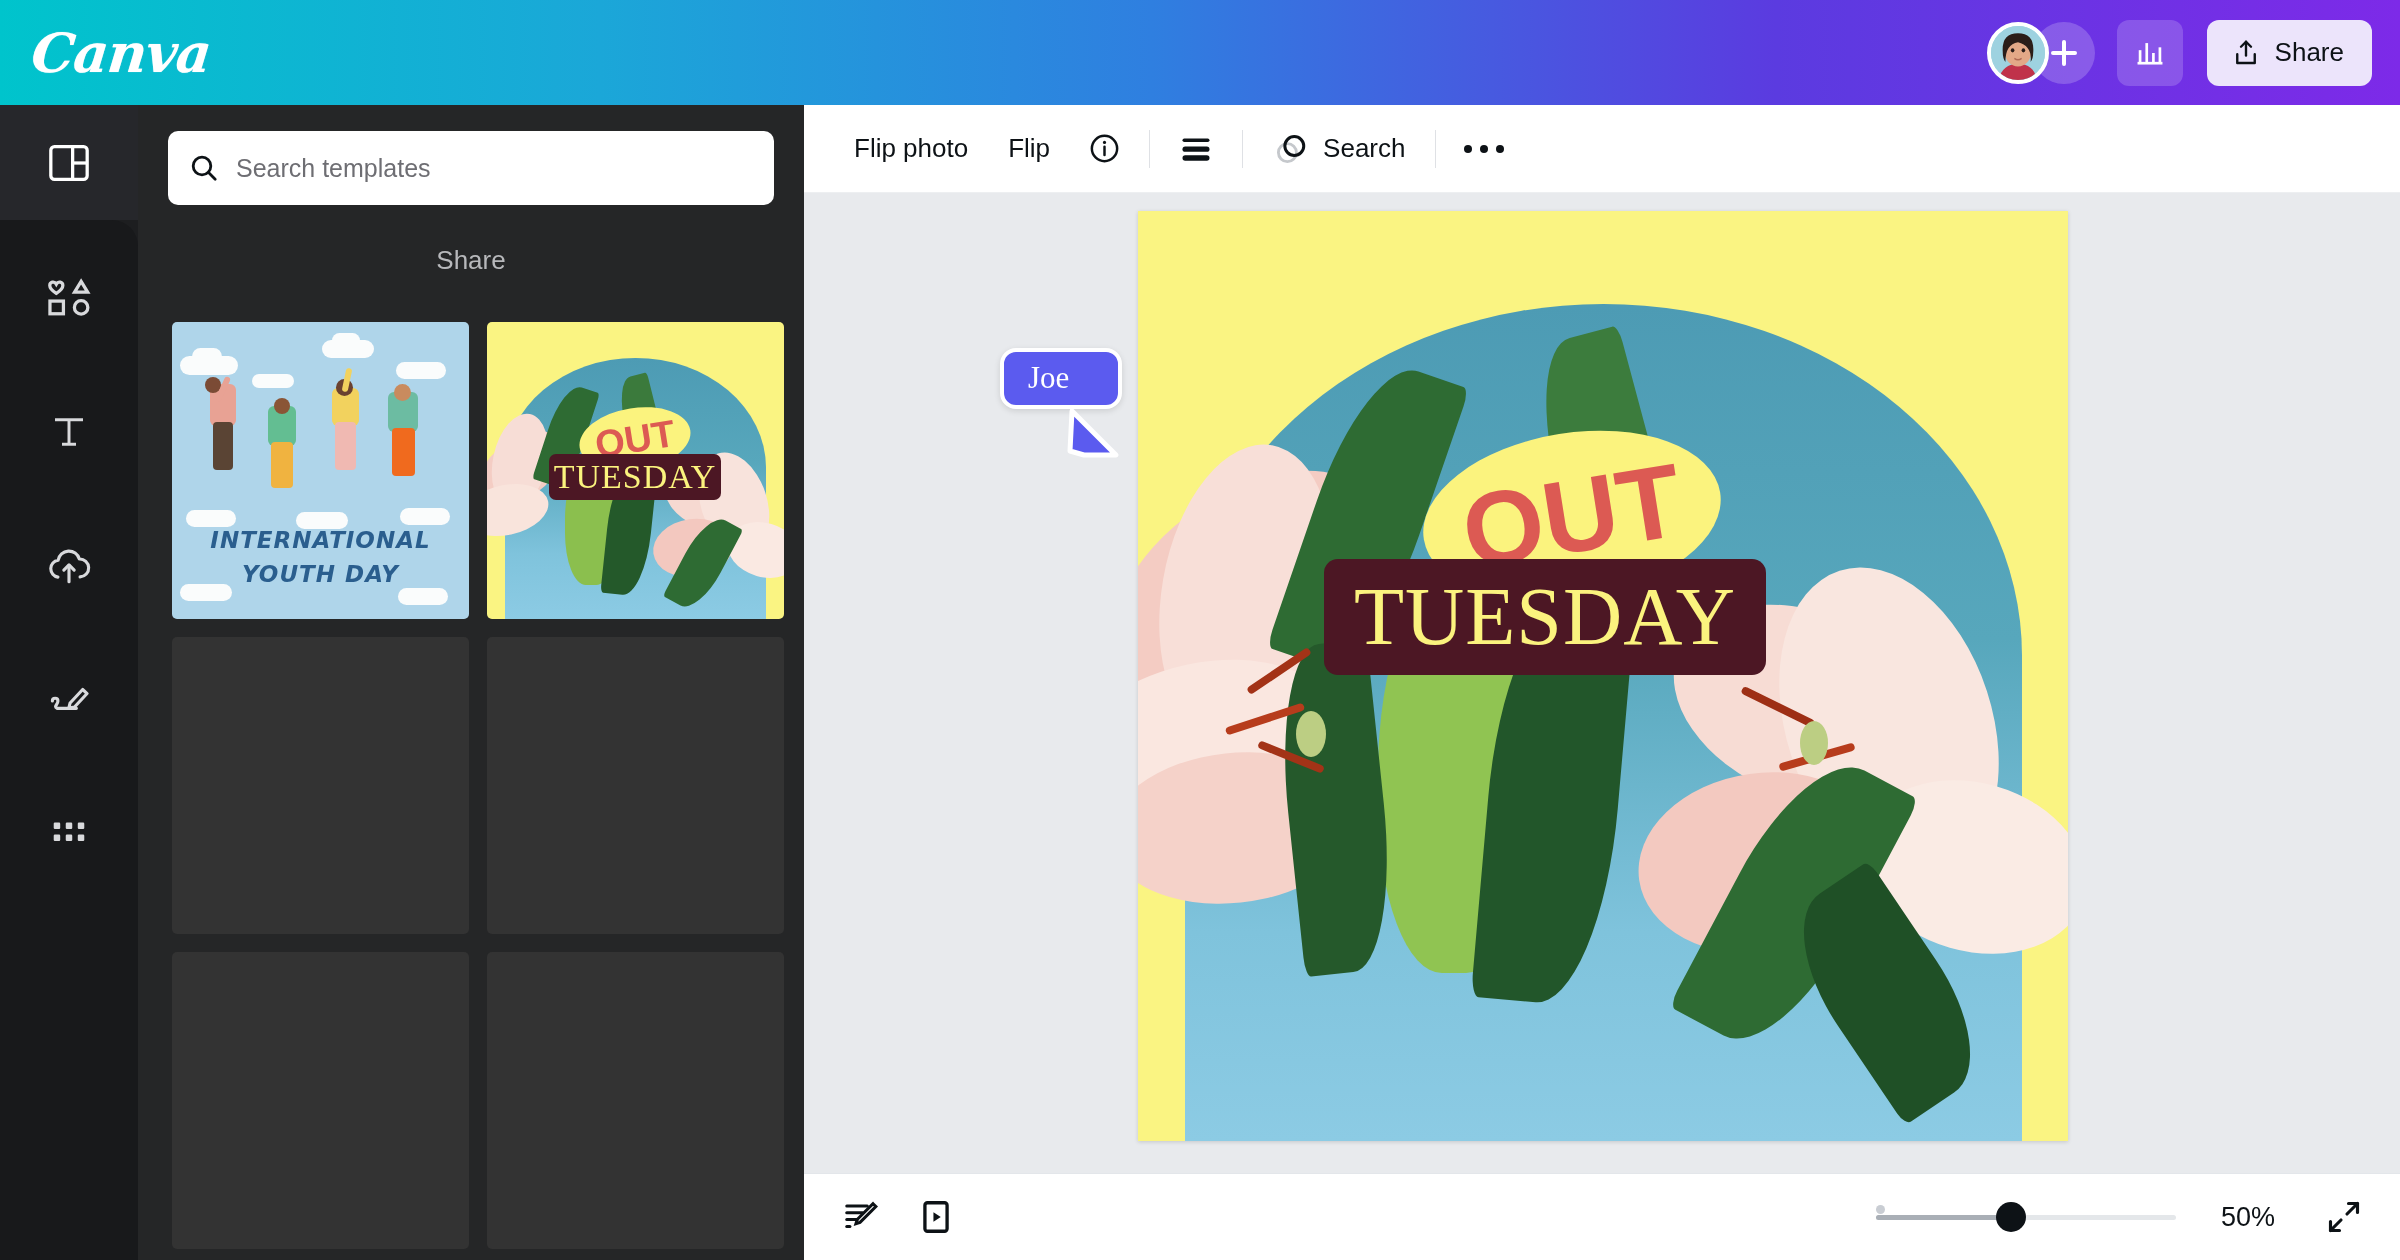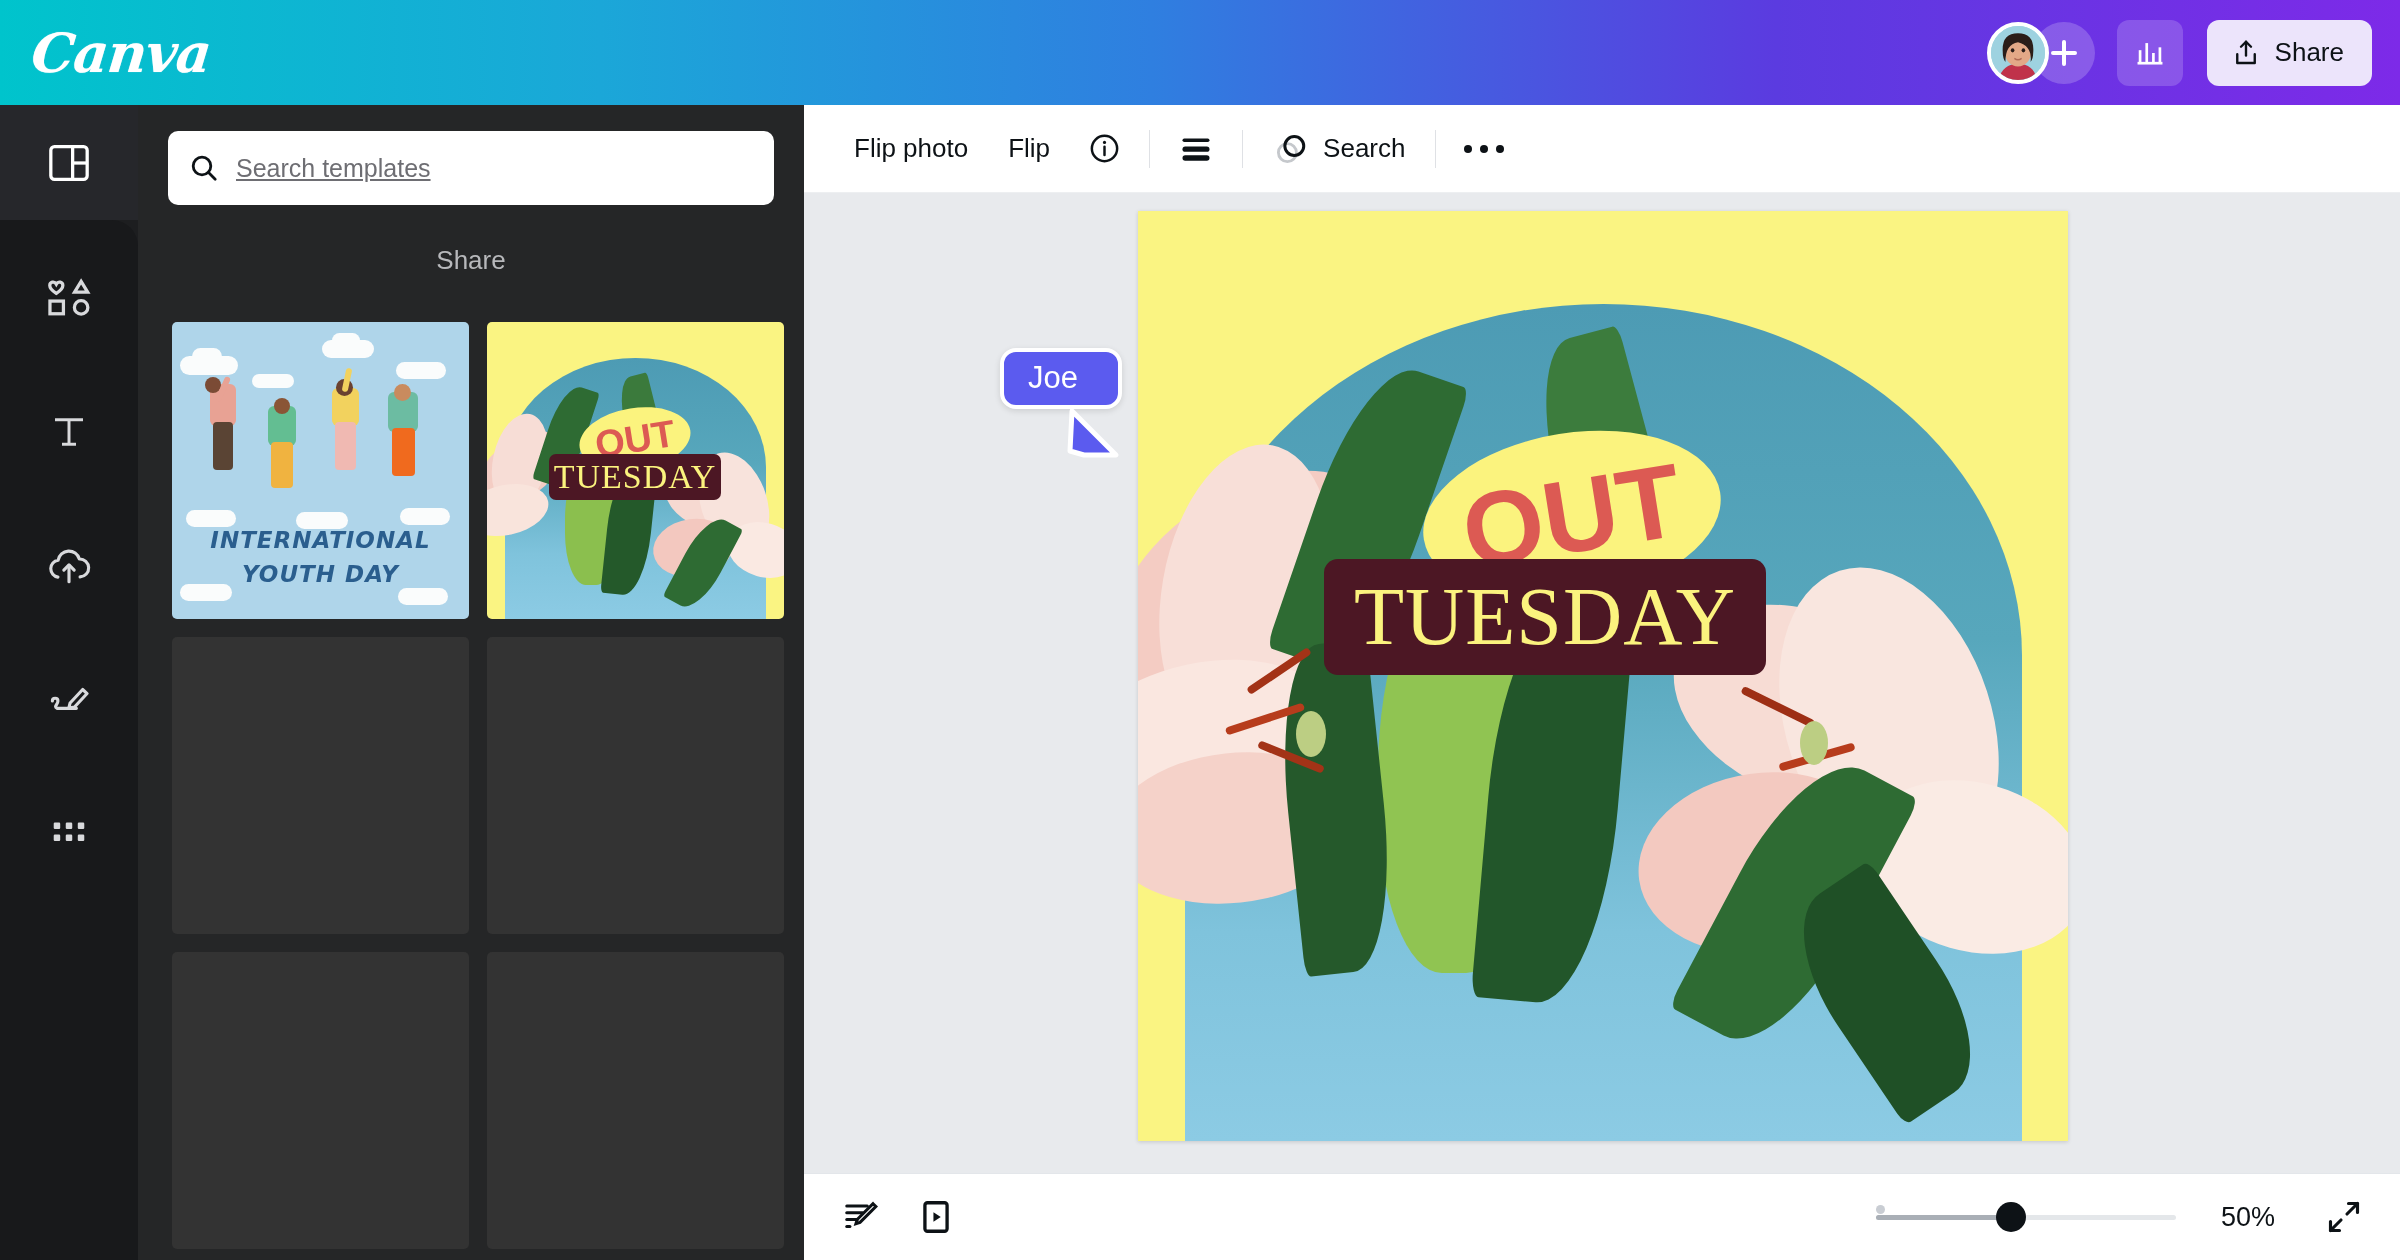--- a/index.html
+++ b/index.html
@@ -90,21 +90,21 @@
   .panel {
     position: absolute; left: 138px; top: 105px; width: 666px; height: 1155px;
     background: #252627; z-index: 20; overflow: hidden;
   }
   .search-wrap { padding: 26px 30px 0 30px; }
   .search-box {
     height: 74px; background: #fff; border-radius: 10px;
     display: flex; align-items: center; padding: 0 20px; gap: 16px;
     cursor: text;
   }
-  .search-text { color: #6E6E73; font-size: 25px; text-decoration: underline; }
+  .search-text { color: #6E6E73; font-size: 25px; }
 
   .tabs {
     display: flex; margin-top: 40px; padding: 0 24px;
   }
   .tab {
     flex: 1; text-align: center; padding-bottom: 20px;
     color: #B7B8BB; font-size: 26px; cursor: pointer;
     position: relative;
   }
   .tab.active { color: #fff; font-weight: 600; }
@@ -236,20 +236,21 @@
     overflow: hidden;
   }
 
   
   .joe { position: absolute; left: 196px; top: 155px; z-index: 12; }
   .joe-label {
     background: #5B5BEF; color: #fff; font-size: 31px;
     padding: 10px 24px 12px; border-radius: 16px;
     border: 4px solid #fff; box-shadow: 0 2px 6px rgba(0,0,0,.12);
     line-height: 1;
+    font-family: Liberation Serif, serif;
   }
 
   
   .bottombar {
     position: absolute; left: 804px; bottom: 0; width: 1596px; height: 87px;
     background: #fff; border-top: 1px solid #E3E6EA;
     display: flex; align-items: center; z-index: 35;
   }
   .bb-left { display: flex; align-items: center; gap: 26px; margin-left: 32px; }
   .bb-icon { display: flex; align-items: center; justify-content: center; cursor: pointer; padding: 6px; }

